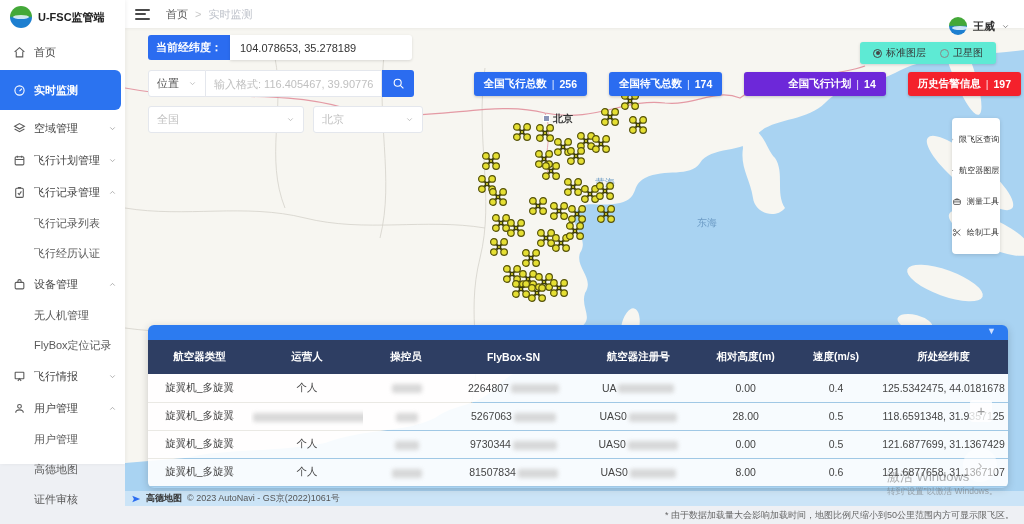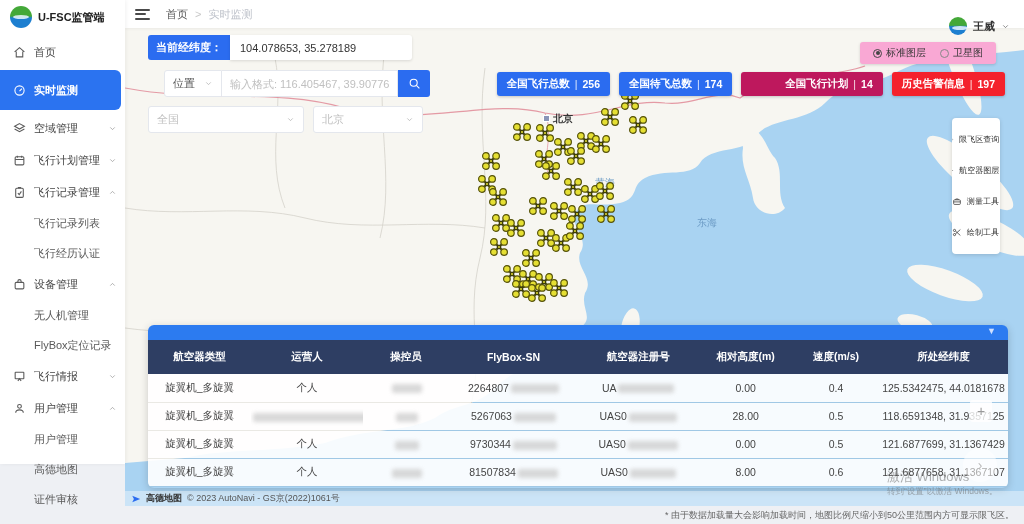--- a/index.html
+++ b/index.html
@@ -54,45 +54,45 @@
   .drone { position:absolute; width:18px; height:18px; z-index:3; cursor:pointer;
     transform:translate(-9px,-9px); }
 
   
   .coord-badge { position:absolute; left:23px; top:7px; display:flex; z-index:6; }
   .coord-badge .tag { background:#2b6cf0; color:#fff; font-size:11px; font-weight:bold;
     padding:0 8px; height:25px; display:flex; align-items:center; border-radius:3px 0 0 3px;}
   .coord-badge .val { background:#fff; color:#333; font-size:11px; width:182px; height:25px;
     display:flex; align-items:center; padding:0 10px; border-radius:0 3px 3px 0;
     box-shadow:0 1px 3px rgba(0,0,0,.12);}
-  .search-row { position:absolute; left:39px; top:42px; display:flex; z-index:6; }
+  .search-row { position:absolute; left:23px; top:42px; display:flex; z-index:6; }
   .sel { background:#fff; height:27px; font-size:11px; color:#555; display:flex; align-items:center;
     justify-content:space-between; padding:0 8px; border:1px solid #e4e7ed; border-radius:3px; cursor:pointer;}
   .sel .ph { color:#bfbfbf; }
   .sel svg { width:9px; height:9px; stroke:#b0b0b0; fill:none; stroke-width:2;}
   .search-row .sel { width:58px; border-radius:3px 0 0 3px; }
   .search-row input { width:176px; height:27px; border:1px solid #e4e7ed; border-left:none;
     font-size:11px; padding:0 8px; color:#333; outline:none; }
   .search-row input::placeholder { color:#c0c0c0; }
   .search-btn { width:32px; height:27px; background:#2b6cf0; border:none; border-radius:0 3px 3px 0;
     cursor:pointer; display:flex; align-items:center; justify-content:center;}
   .search-btn svg { width:13px; height:13px; stroke:#fff; fill:none; stroke-width:2;}
   .region-row { position:absolute; left:23px; top:78px; display:flex; gap:9px; z-index:6;}
   .region-row .sel.prov { width:156px; }
   .region-row .sel.city { width:110px; }
 
-  .layer-box { position:absolute; left:735px; top:14px; width:136px; height:22px; background:#f9a8d4;
+  .layer-box { position:absolute; left:735px; top:14px; width:136px; height:22px; background:#5eead4;
     border-radius:3px; box-shadow:0 1px 3px rgba(0,0,0,.15); display:flex; align-items:center;
     justify-content:center; gap:14px; z-index:6; font-size:10px; color:#333;}
   .radio { display:flex; align-items:center; gap:4px; cursor:pointer;}
   .radio .dot { width:9px; height:9px; border-radius:50%; border:1px solid #888; position:relative;}
   .radio.on .dot { border-color:#444; }
   .radio.on .dot:after { content:""; position:absolute; inset:1.5px; background:#444; border-radius:50%;}
 
-  .stats-row { position:absolute; top:44px; right:19px; display:flex; gap:9px; z-index:6;border-radius:9px;}
+  .stats-row { position:absolute; top:44px; right:3px; display:flex; gap:22px; z-index:6;border-radius:9px;}
   .stat-btn { height:24px; border:none; border-radius:3px; color:#fff; font-size:10.5px; font-weight:bold;
     padding:0 10px; cursor:pointer; white-space:nowrap; display:flex; align-items:center; gap:5px;
     font-family:inherit; box-shadow:0 1px 3px rgba(0,0,0,.2);}
   .stat-btn .sep { opacity:.85; font-weight:normal;}
 
   .tools { position:absolute; left:827px; top:90px; width:48px; background:#fff; border-radius:4px;
     box-shadow:0 1px 4px rgba(0,0,0,.15); z-index:6; padding:6px 0;}
   .tool { display:flex; flex-direction:row; align-items:center; gap:4px; padding:8px 0; cursor:pointer;}
   .tool svg { width:15px; height:15px; stroke:#333; fill:none; stroke-width:1.8;}
   .tool .t-lbl { font-size:8.5px; color:#333; transform:scale(.95); white-space:nowrap;}
@@ -496,21 +496,21 @@
           <button class="stat-btn" style="background: rgb(43, 108, 240);">
             <span>全国飞行总数</span>
             <span class="sep">|</span>
             <span>256</span>
           </button>
           <button class="stat-btn" style="background: rgb(43, 108, 240);">
             <span>全国待飞总数</span>
             <span class="sep">|</span>
             <span>174</span>
           </button>
-          <button class="stat-btn" style="background: #be185d; padding-left: 44px;">
+          <button class="stat-btn" style="background: #6d28d9; padding-left: 44px;">
             <span>全国飞行计划</span>
             <span class="sep">|</span>
             <span>14</span>
           </button>
           <button class="stat-btn" style="background: rgb(244, 33, 44);">
             <span>历史告警信息</span>
             <span class="sep">|</span>
             <span>197</span>
           </button>
         </div>

